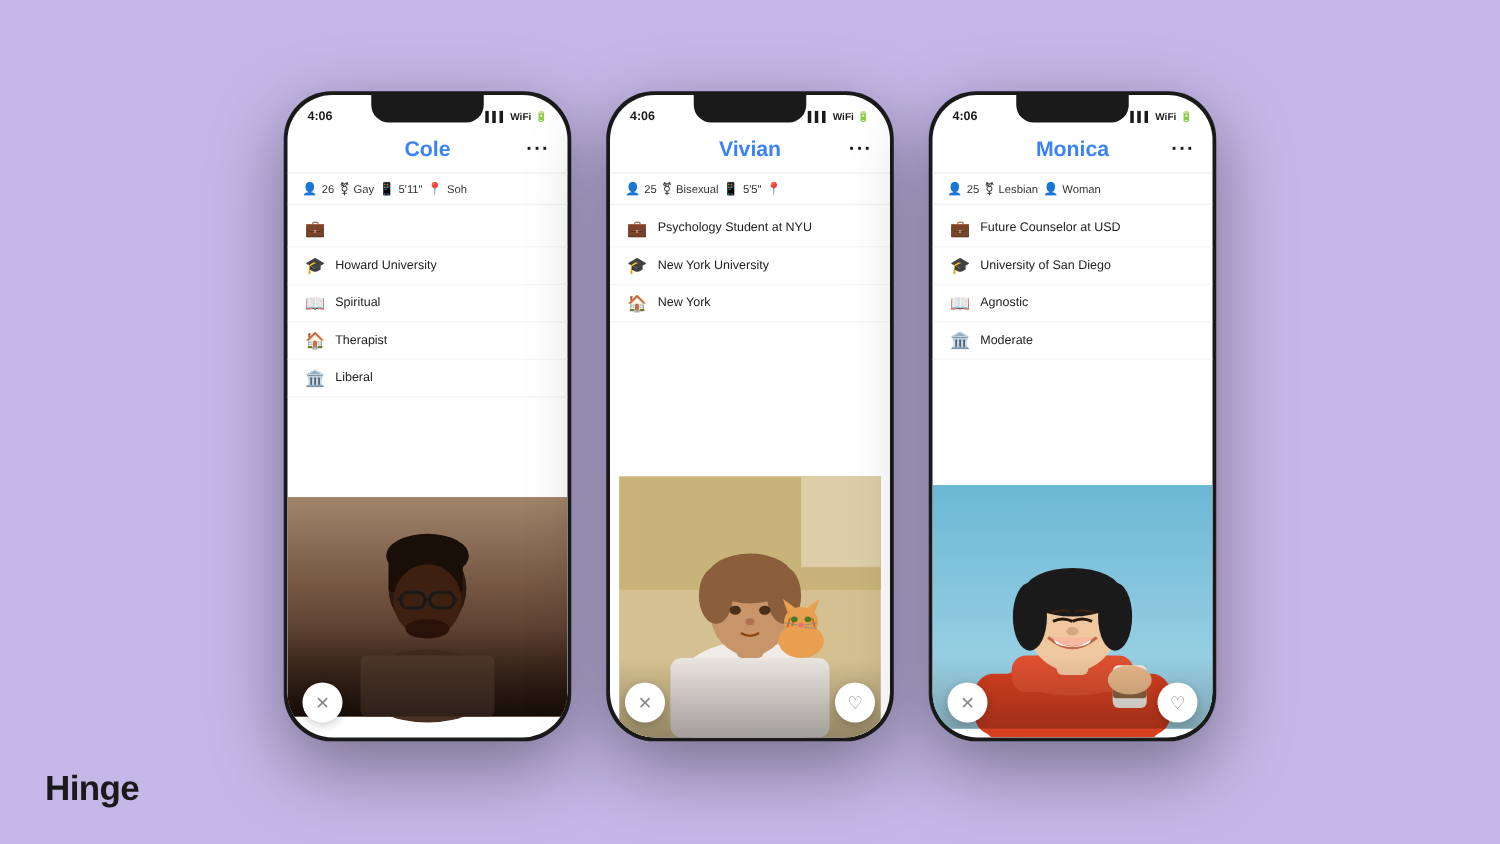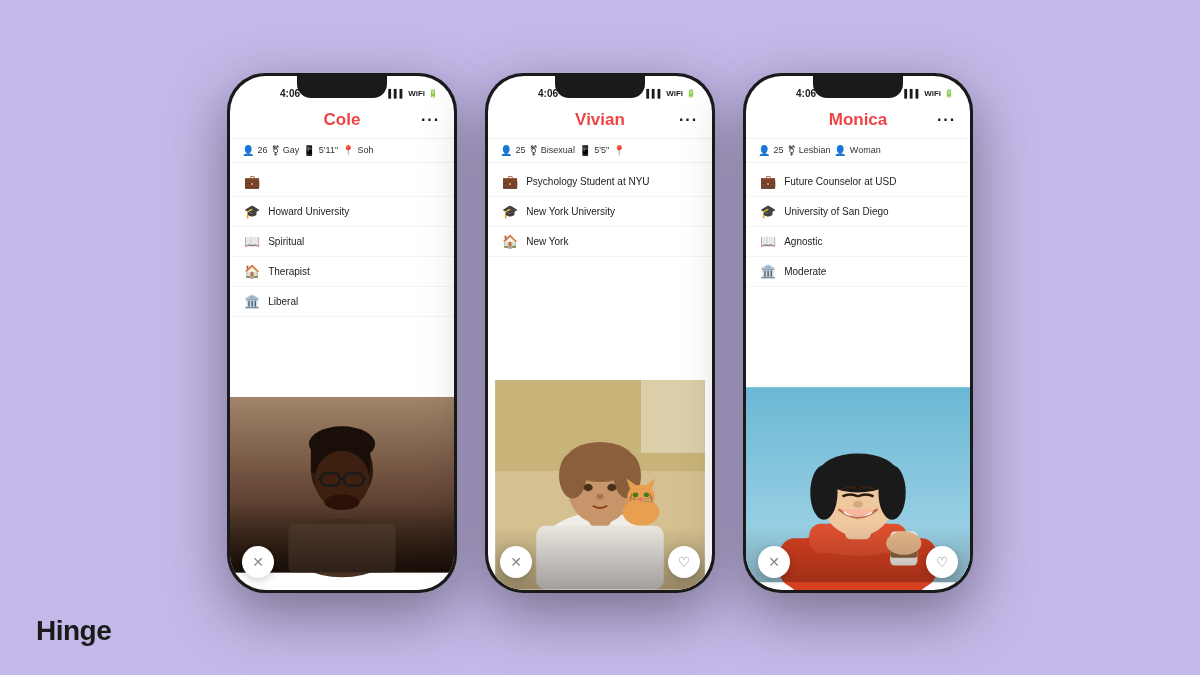--- a/index.html
+++ b/index.html
@@ -65,33 +65,33 @@
       justify-content: space-between;
       align-items: center;
       padding: 8px 16px 0;
       height: 28px;
       font-size: 9px;
       font-weight: 600;
       color: #1a1a1a;
       position: relative;
       z-index: 5;
     }
-    .status-time { font-size: 10px; font-weight: 700; margin-left: 34px; }
+    .status-time { font-size: 10px; font-weight: 700; }
     .status-icons { display: flex; gap: 3px; align-items: center; font-size: 8px; }
     .profile-header {
       display: flex;
       justify-content: center;
       align-items: center;
       padding: 6px 16px 8px;
       position: relative;
     }
     .profile-name {
       font-size: 17px;
       font-weight: 600;
-      color: #ef4444;
+      color: #3b82f6;
       text-align: left;
     }
     .more-btn {
       position: absolute;
       right: 14px;
       font-size: 16px;
       color: #1a1a1a;
       font-weight: 700;
       letter-spacing: 1px;
     }

